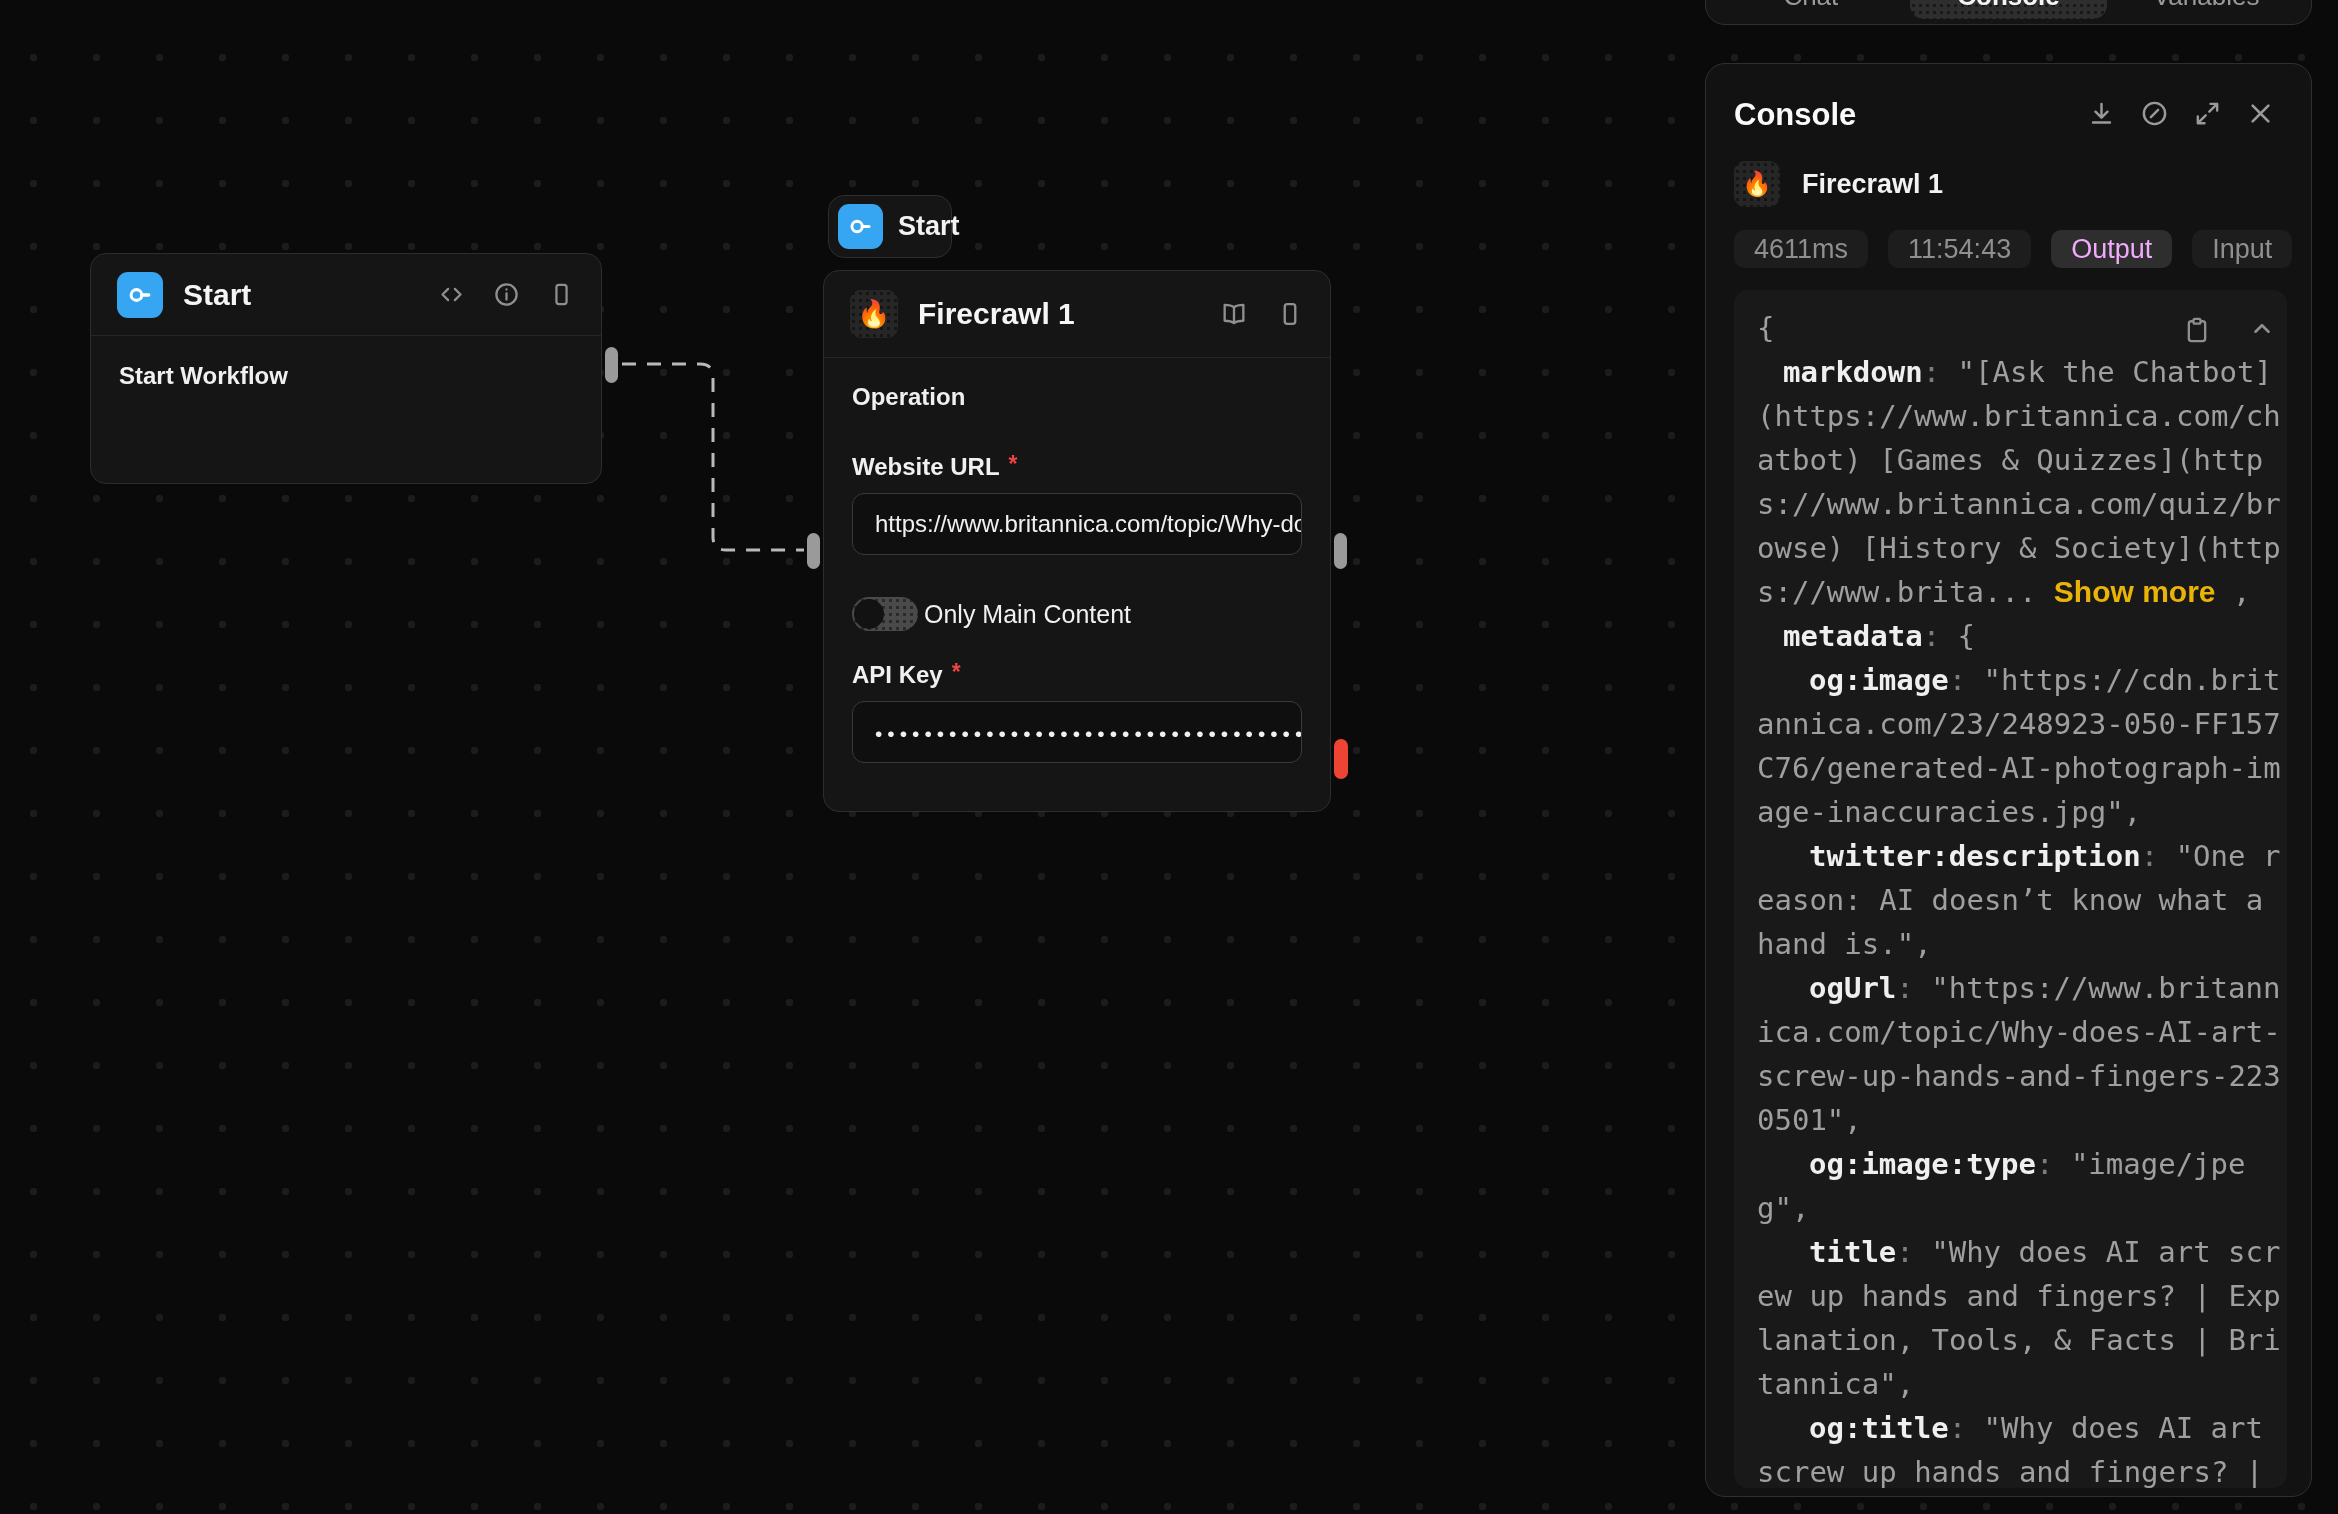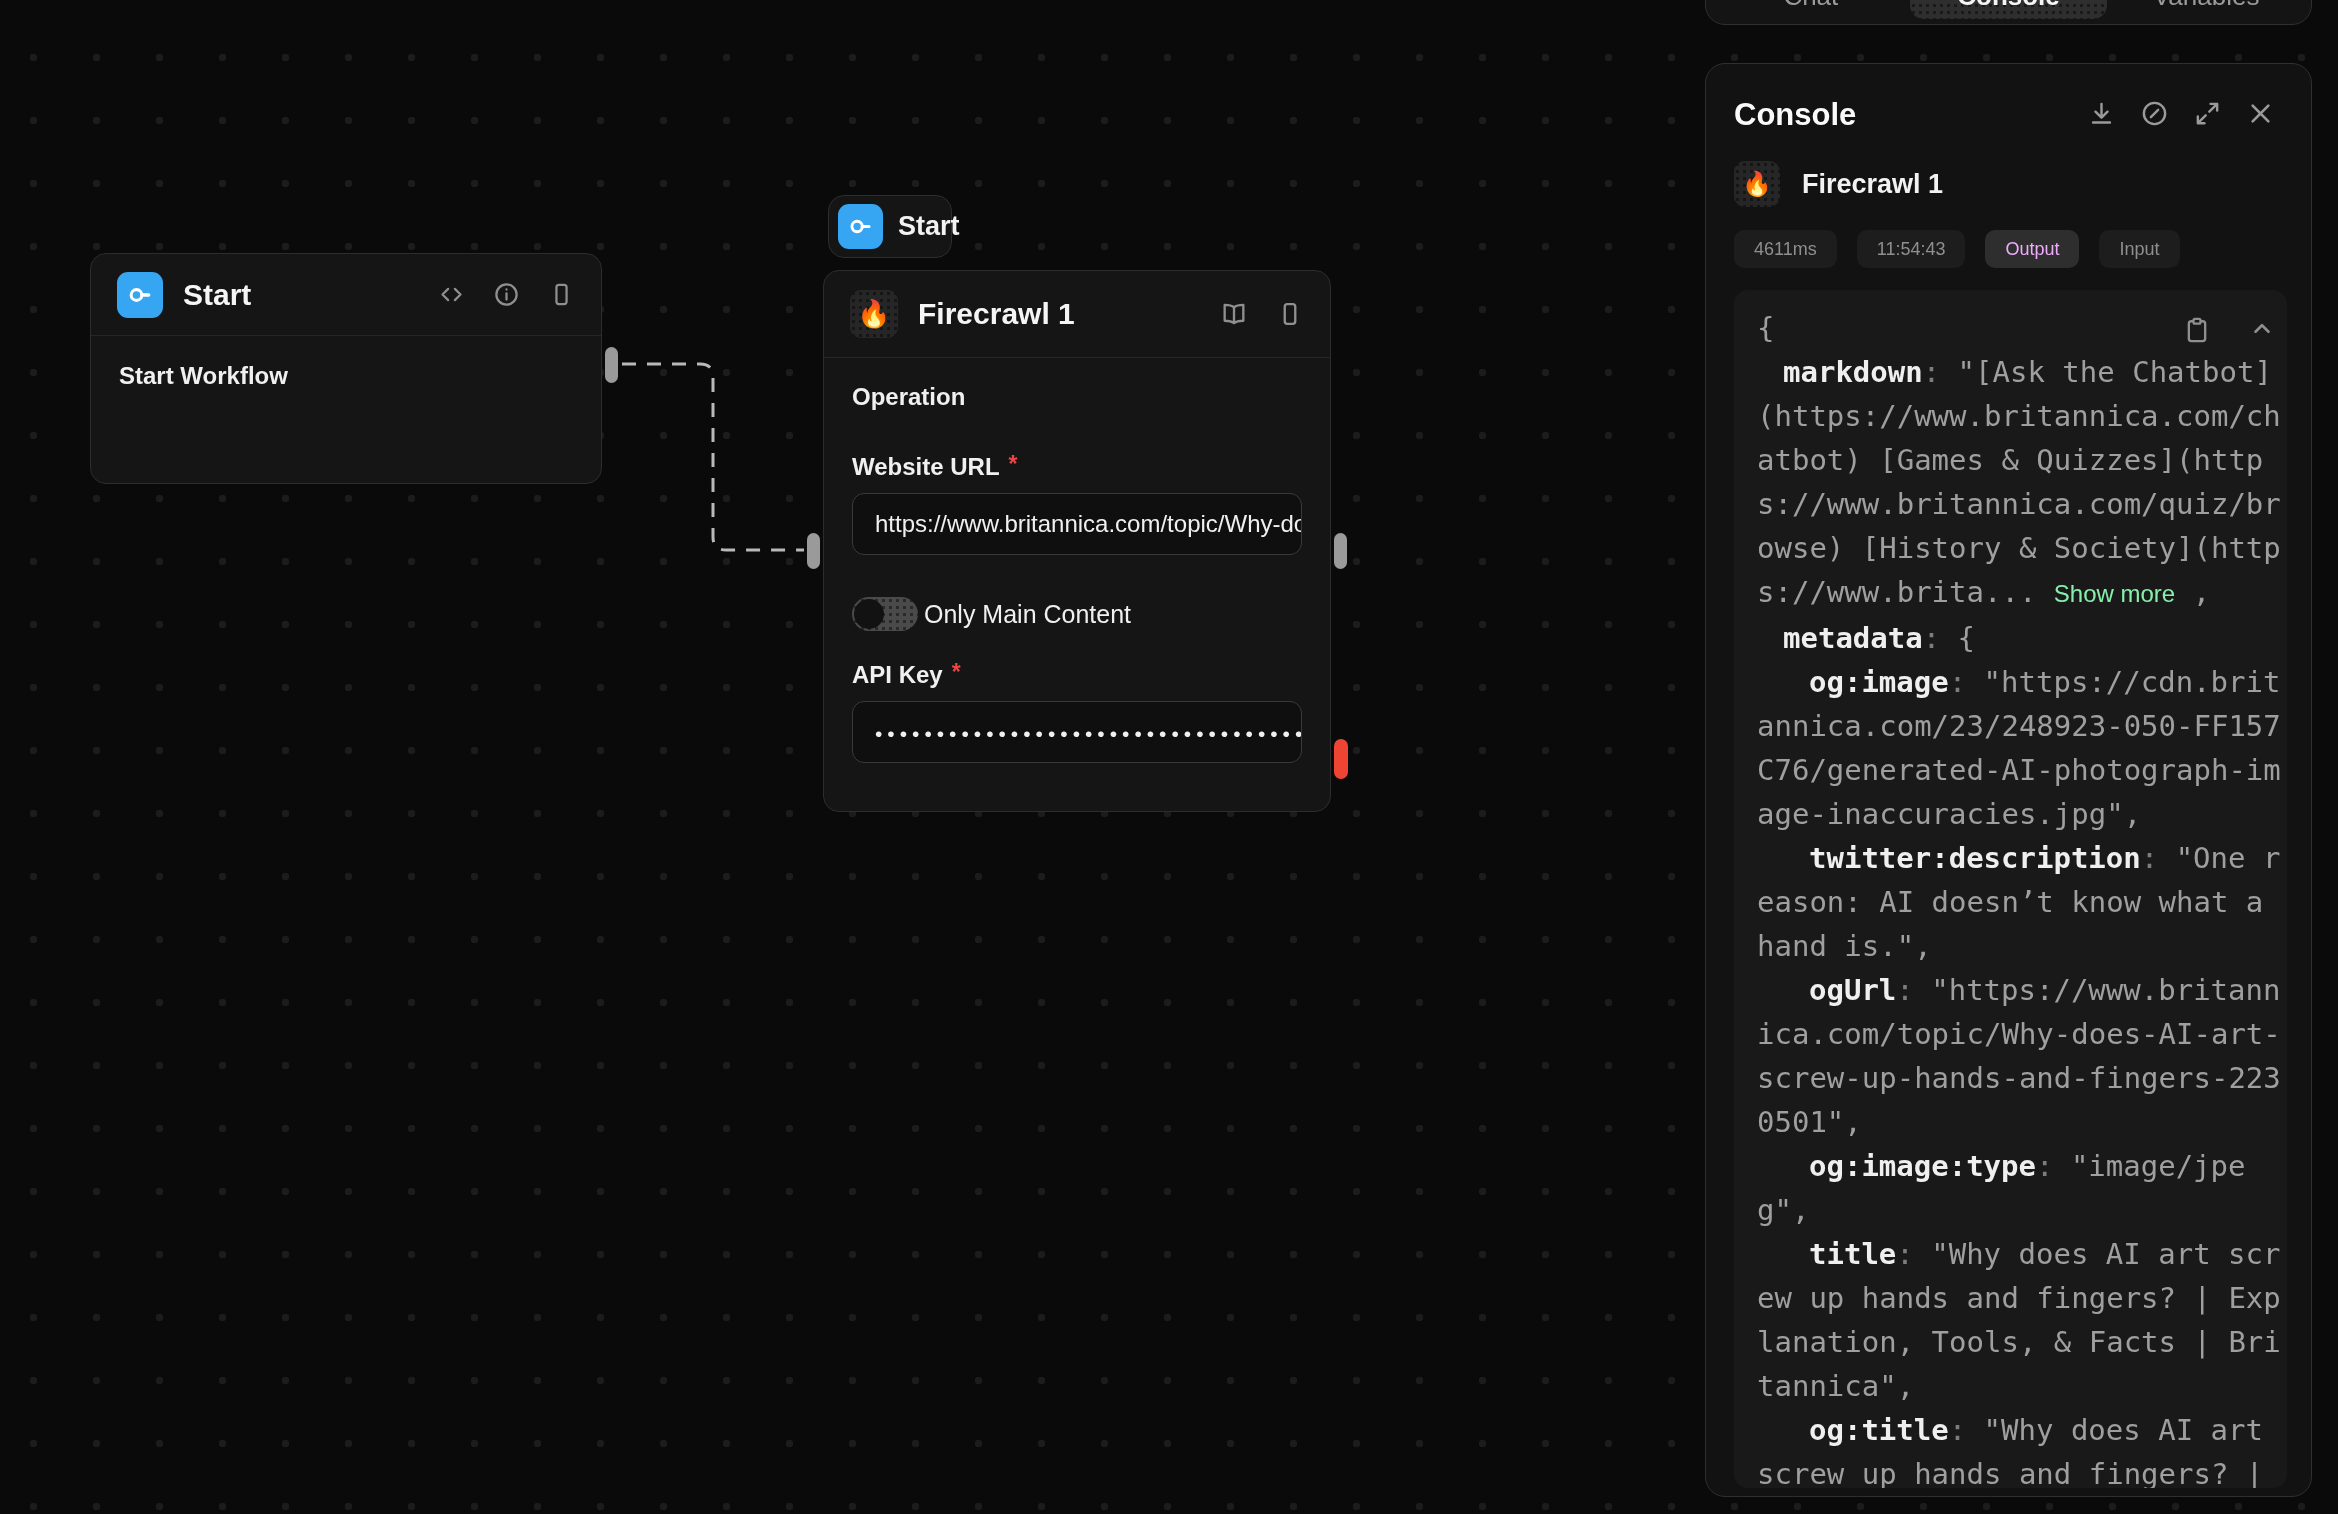--- a/index.html
+++ b/index.html
@@ -100,38 +100,38 @@
     padding:28px 24px 12px 28px;
   }
   .console-head { display:flex; align-items:center; height:46px; }
   .console-title { font-size:31px; font-weight:700; color:#fafafa; flex:1 1 auto; }
   .console-actions { display:flex; align-items:center; gap:24px; color:#9a9a9a; padding-right:12px; }
   .run-row { display:flex; align-items:center; gap:22px; margin-top:22px; height:48px; }
   .run-name { font-size:27px; font-weight:600; }
   .badge-row { display:flex; align-items:center; gap:20px; margin-top:22px; }
   .badge {
     height:38px; border-radius:10px; background:#1d1d1d; color:#8f8f8f;
-    font-size:18px; display:flex; align-items:center; padding:0 20px;
+    font-size:27px; display:flex; align-items:center; padding:0 20px;
   }
   .badge.active { background-color:#2e2e2e; color:#f0abfc; }
   #json-box {
     position:relative; margin-top:22px; height:1198px; overflow:hidden;
     background:#191919; border-radius:14px;
     padding:16px 12px 0 23px;
   }
   #json-actions { position:absolute; top:26px; right:12px; display:flex; gap:38px; color:#8f8f8f; z-index:2; }
   #json-content {
     font-family:"DejaVu Sans Mono", monospace;
     font-size:29px; line-height:44px; color:#9f9f9f;
     width:527px; word-break:break-all; white-space:pre-wrap;
   }
   .json-key { color:#efefef; font-weight:700; }
   .json-sep { color:#7d7d7d; }
   .show-more {
-    font-family:"Liberation Sans", sans-serif; font-size:24px; color:#86efac; cursor:pointer;
+    font-family:"Liberation Sans", sans-serif; font-size:30px; color:#eab308; cursor:pointer;font-weight:bold;
   }
 </style>
 </head>
 <body>
 
 <div id="stage">
 
   <svg id="edge-svg">
     <path d="M 622 364 H 700 Q 713 364 713 377 V 537 Q 713 550 726 550 H 804" fill="none" stroke="#b9b9b9" stroke-width="3" stroke-dasharray="14 11"></path>
   </svg>

